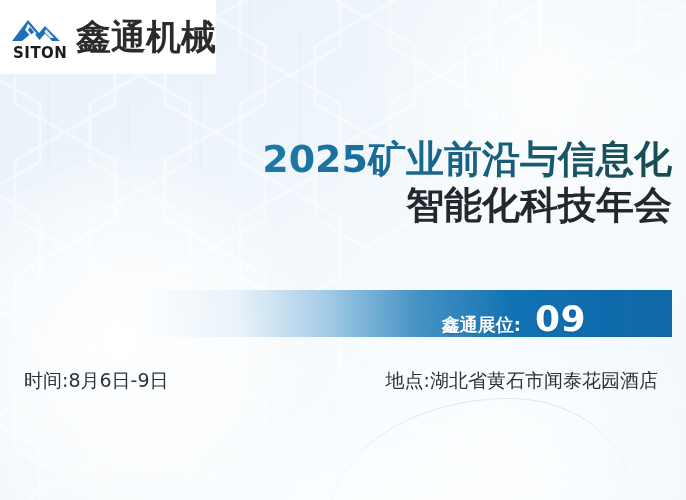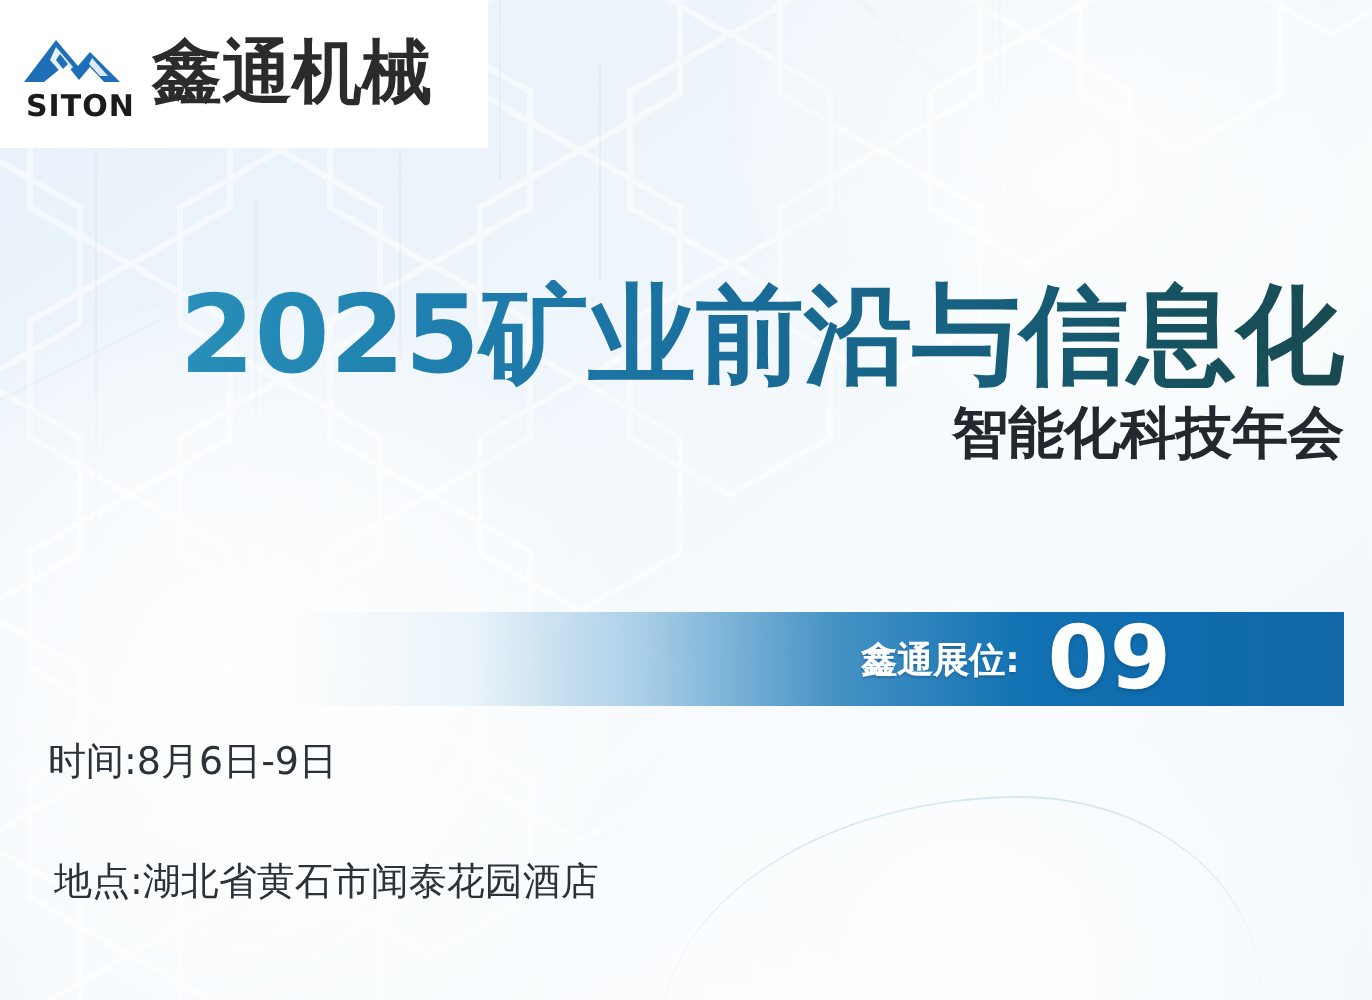--- a/index.html
+++ b/index.html
@@ -74,21 +74,20 @@
 
   
   #logo-band {
     position: absolute;
     left: 0;
     top: 0;
     width: 216px;
     height: 74px;
     background: #ffffff;
     box-shadow: 0 0 0 rgba(0,0,0,0);
-    padding-left: 28px;
   }
   #logo-inner {
     position: absolute;
     left: 8px;
     top: 14px;
     display: flex;
     align-items: center;
     gap: 6px;
   }
   .logo-mark {
@@ -111,35 +110,35 @@
   
   #headline {
     position: absolute;
     left: 0;
     top: 140px;
     width: 672px;
     text-align: right;
   }
   .line1 {
     font-family: "DejaVu Sans", "Liberation Sans", sans-serif;
-    font-size: 54px;
+    font-size: 38px;
     font-weight: 700;
     line-height: 1.05;
     letter-spacing: 0px;
     white-space: nowrap;
     background: linear-gradient(95deg, #2f9dc0 0%, #2a93bb 10%, #1f7fae 32%, #1a6f9e 52%, #17607f 72%, #16525f 88%, #1a4a50 100%);
     -webkit-background-clip: text;
     background-clip: text;
     color: transparent;
     text-align: right;
     -webkit-text-fill-color: transparent;
   }
   .line2 {
     font-family: "DejaVu Sans", "Liberation Sans", sans-serif;
-    font-size: 28px;
+    font-size: 38px;
     font-weight: 700;
     line-height: 1.1;
     letter-spacing: 0px;
     white-space: nowrap;
     color: #22282e;
     margin-top: 5px;
   }
 
   
   #booth-banner {
@@ -150,58 +149,56 @@
     height: 47px;
     background: linear-gradient(90deg,
         rgba(240,247,252,0) 0%,
         rgba(205,227,242,0.35) 18%,
         rgba(140,190,224,0.72) 34%,
         rgba(60,141,193,0.95) 52%,
         #1272b3 70%,
         #0f6aac 88%,
         #1169a8 100%);
     display: flex;
-    align-items: center;
+    align-items: flex-end;
     justify-content: flex-end;
     padding-right: 86px;
     box-sizing: border-box;
     gap: 14px;
-    margin-top: 16px;
   }
   .booth-label {
     font-family: "DejaVu Sans", "Liberation Sans", sans-serif;
     font-size: 18px;
     font-weight: 700;
     color: #ffffff;
     white-space: nowrap;
     text-shadow: 0 1px 1px rgba(0,40,80,0.25);
   }
   .booth-number {
     font-family: "DejaVu Sans", "Liberation Sans", sans-serif;
-    font-size: 44px;
+    font-size: 36px;
     font-weight: 700;
     color: #ffffff;
     letter-spacing: 0.5px;
     line-height: 1;
     text-shadow: 0 1px 2px rgba(0,40,80,0.3);
   }
 
   
   #footer-info {
     position: absolute;
     left: 0;
     top: 368px;
     width: 672px;
     display: flex;
     align-items: baseline;
     justify-content: flex-start;
     gap: 34px;
     padding-right: 14px;
     box-sizing: border-box;
-    flex-direction: column;
   }
   .info-item {
     font-family: "DejaVu Sans", "Liberation Sans", sans-serif;
     font-size: 19px;
     font-weight: 400;
     color: #2b3238;
     white-space: nowrap;
     letter-spacing: 0px;
     margin-left: 27px;
   }

